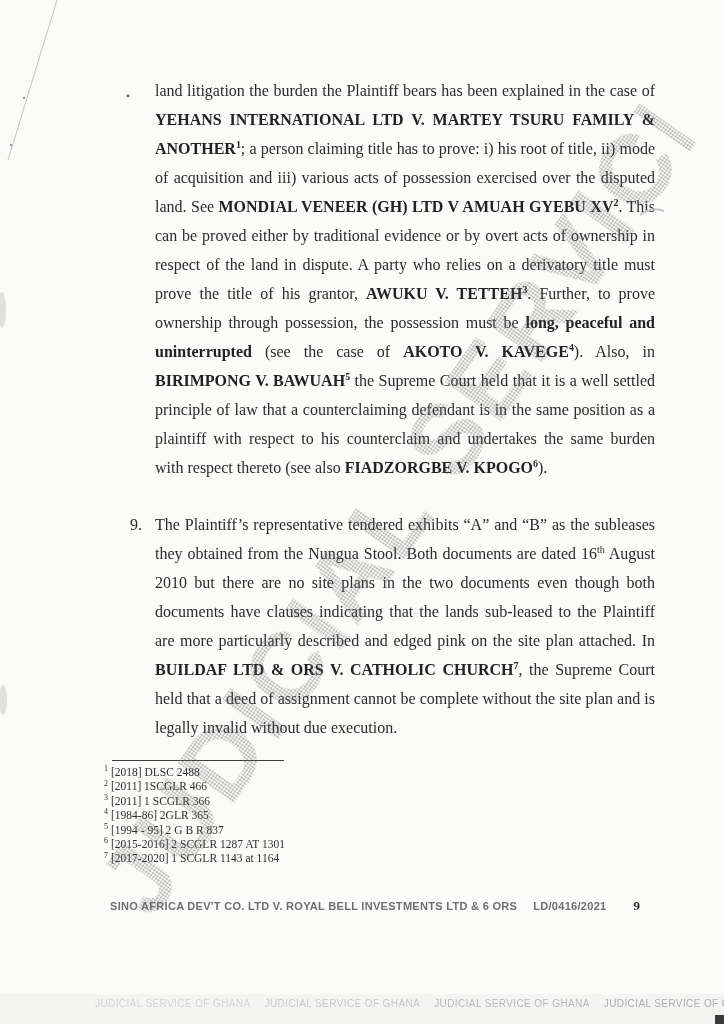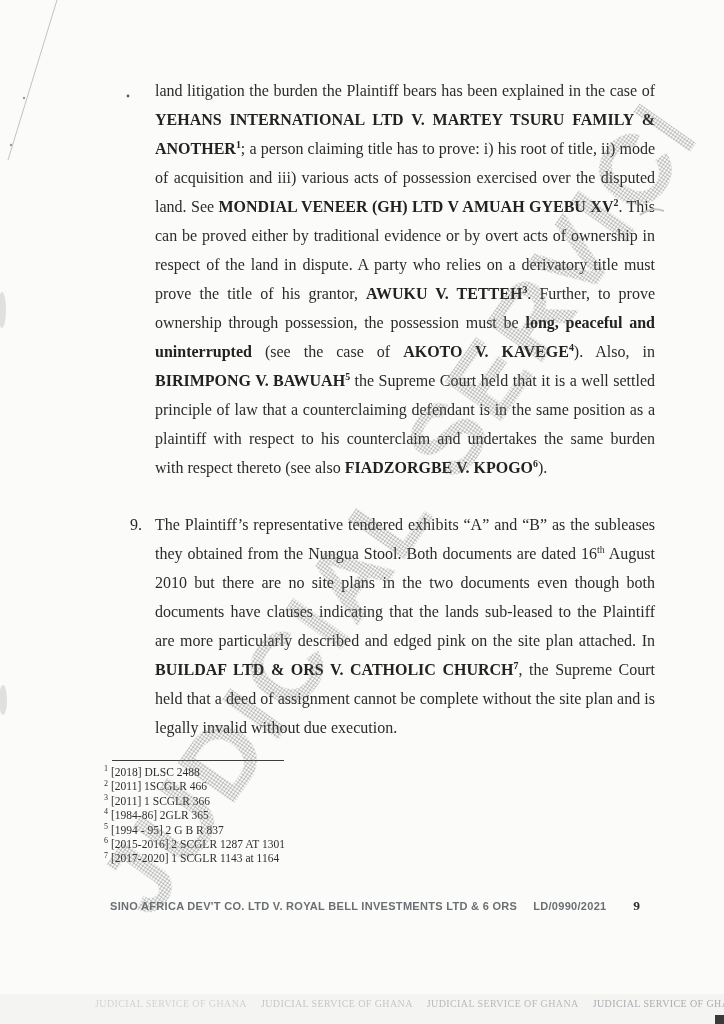--- a/index.html
+++ b/index.html
@@ -58,21 +58,21 @@
   .footer .pageno{
     margin-left:auto;margin-right:18px;
     font-family:"Liberation Serif",serif;
     font-size:13.5px;font-weight:600;color:#2f2f2f;letter-spacing:0;
   }
   .bottom-strip{
     position:absolute;left:0;right:0;top:994px;height:30px;z-index:2;
     background:#f4f4f2;
     display:flex;gap:14px;align-items:flex-start;
     padding:4px 0 0 95px;box-sizing:border-box;
-    font-family:Liberation Serif, serif;
+    font-family:Liberation Sans, sans-serif;
     font-size:10px;letter-spacing:.4px;white-space:nowrap;
     color:#a9adb0;
     filter:blur(0.4px);
   }
   .corner-mark{
     position:absolute;right:0;bottom:0;width:9px;height:9px;
     background:#3a3a3a;z-index:6;
   }
 </style>
 </head>
@@ -108,21 +108,21 @@
       <li><sup>2</sup>[2011] 1SCGLR 466</li>
       <li><sup>3</sup>[2011] 1 SCGLR 366</li>
       <li><sup>4</sup>[1984-86] 2GLR 365</li>
       <li><sup>5</sup>[1994 - 95] 2 G B R 837</li>
       <li><sup>6</sup>[2015-2016] 2 SCGLR 1287 AT 1301</li>
       <li><sup>7</sup>[2017-2020] 1 SCGLR 1143 at 1164</li>
     </ol>
 
   <div class="footer">
     <span class="case">SINO AFRICA DEV'T CO. LTD V. ROYAL BELL INVESTMENTS LTD &amp; 6 ORS</span>
-    <span class="suit">LD/0990/2021</span>
+    <span class="suit">LD/0416/2021</span>
     <span class="pageno">9</span>
   </div>
 
   <div class="bottom-strip">
       <span style="opacity: 0.45;">JUDICIAL SERVICE OF GHANA</span>
       <span style="opacity: 0.63;">JUDICIAL SERVICE OF GHANA</span>
       <span style="opacity: 0.81;">JUDICIAL SERVICE OF GHANA</span>
       <span style="opacity: 0.99;">JUDICIAL SERVICE OF GHANA</span>
     </div>
 

